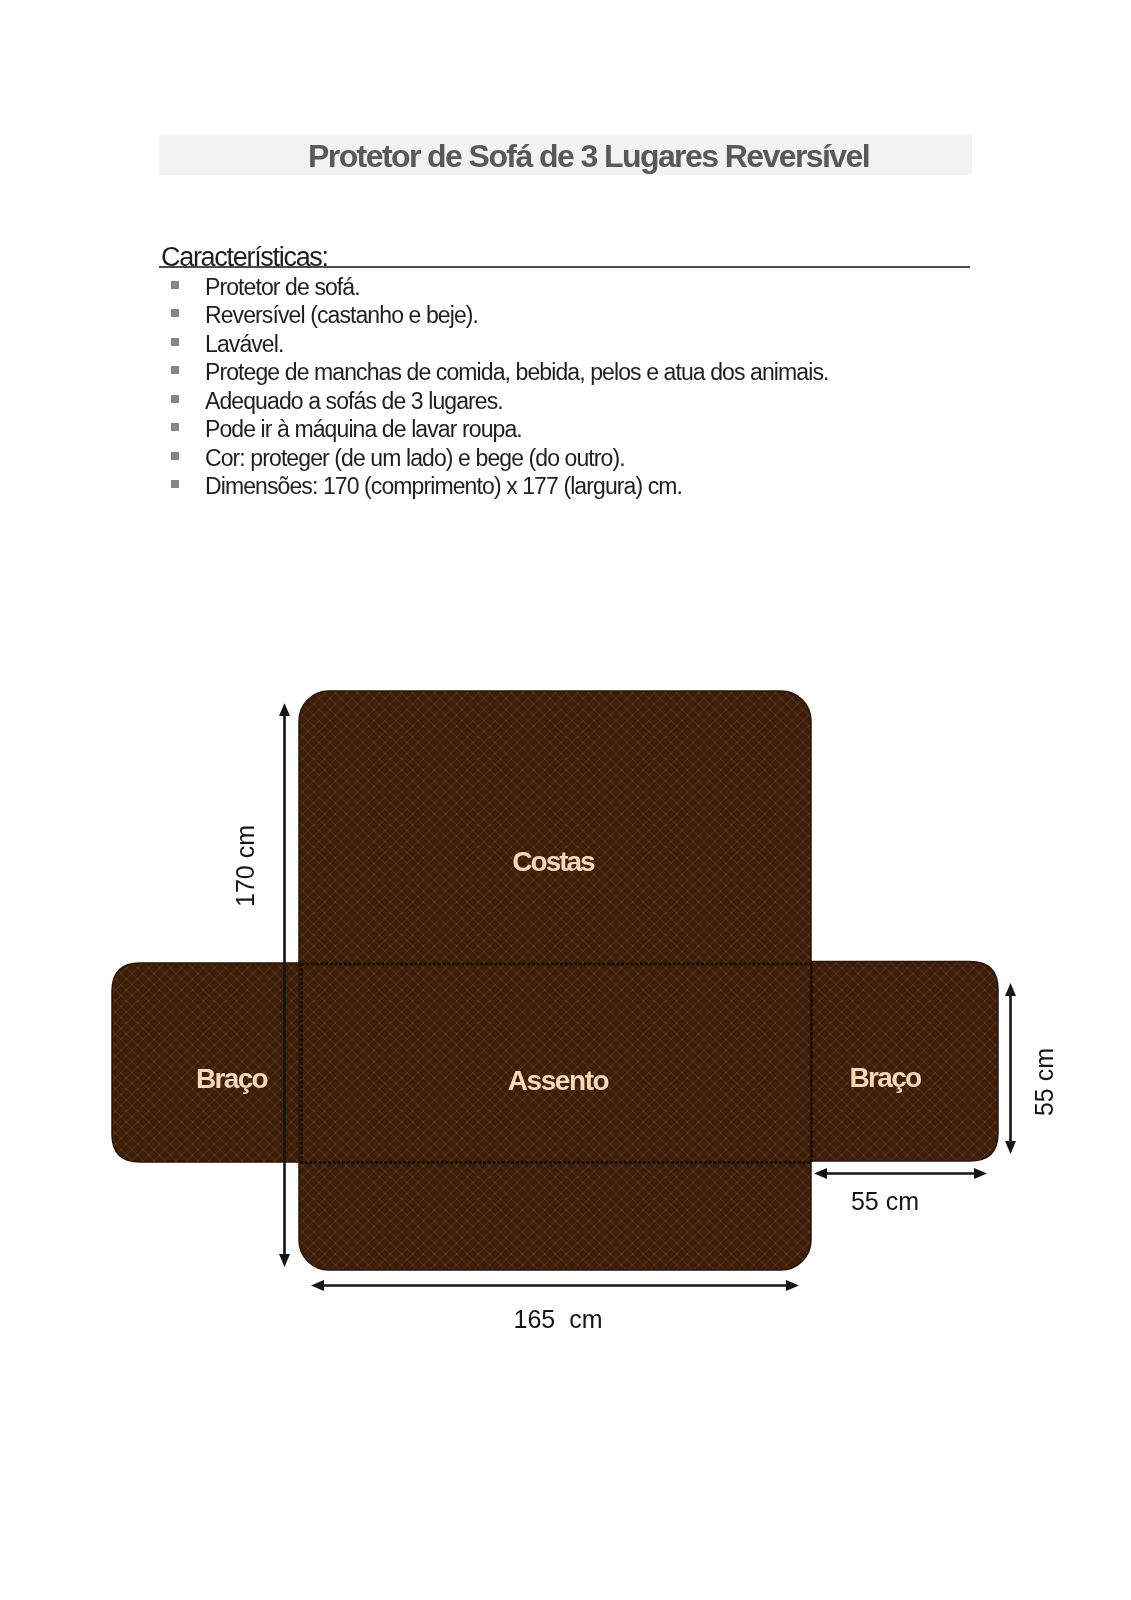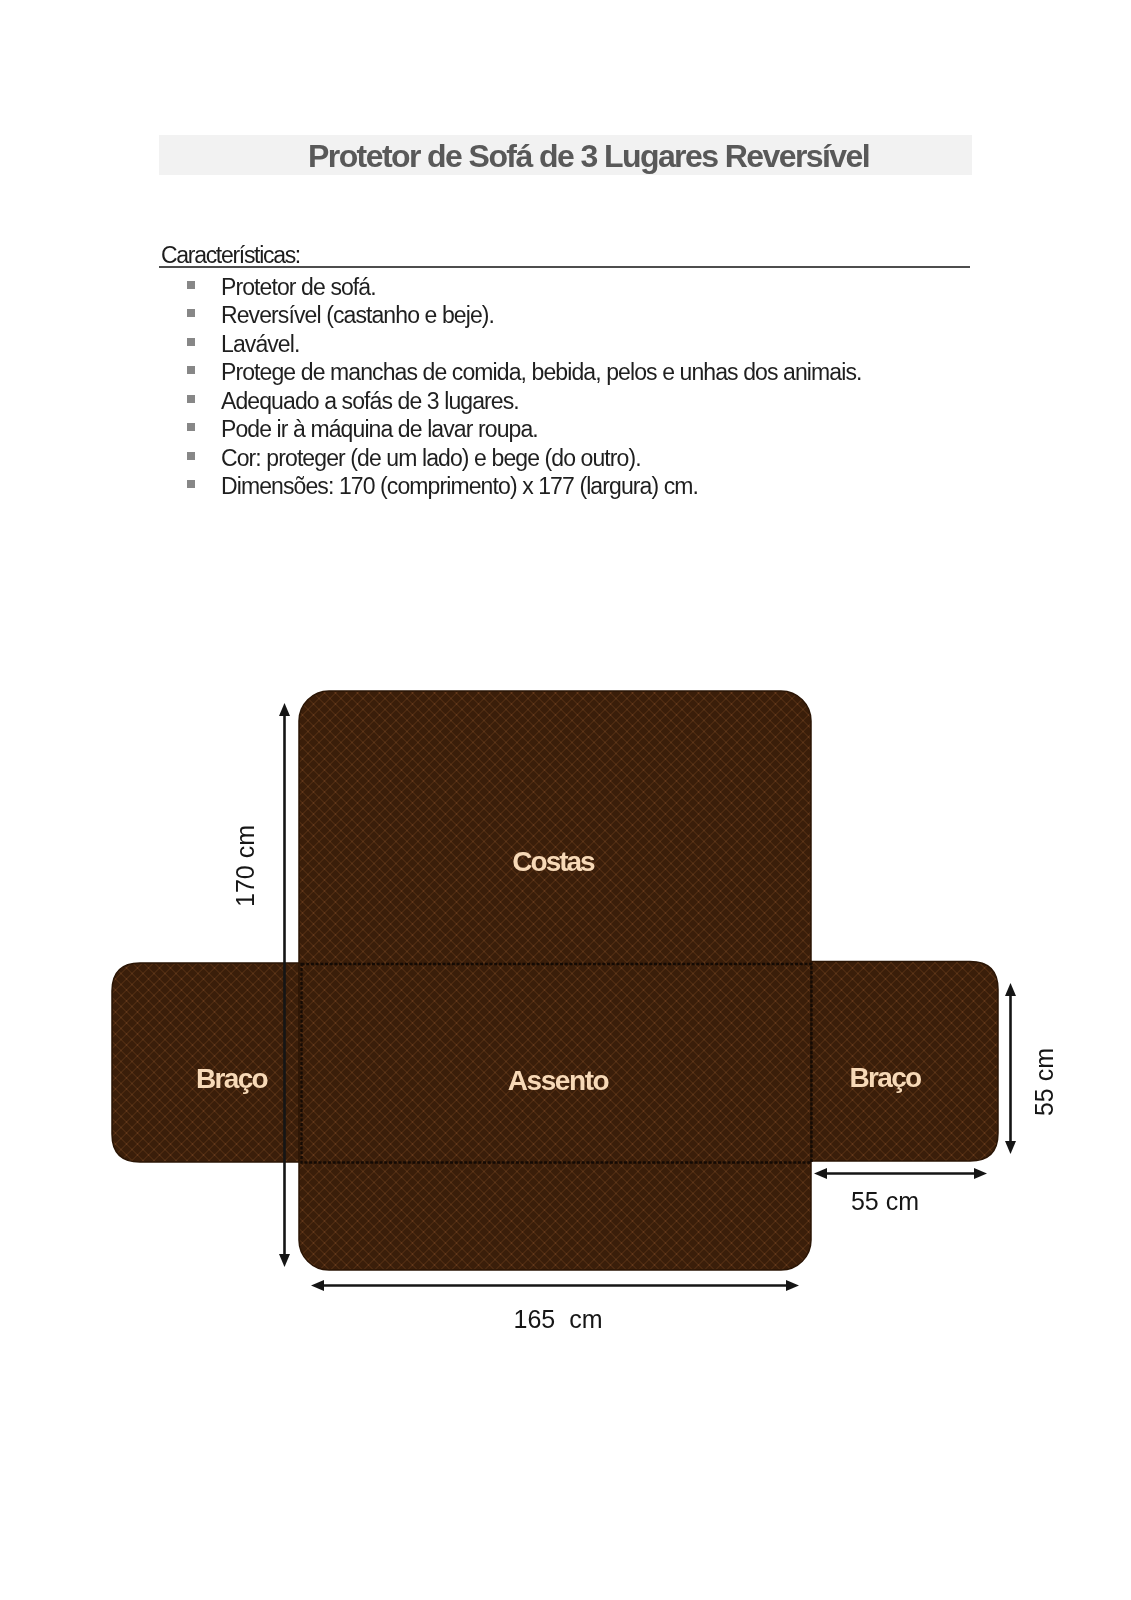--- a/index.html
+++ b/index.html
@@ -1,43 +1,43 @@
 <!DOCTYPE html>
 <html><head>
 <meta charset="utf-8">
 <style>
   html,body{margin:0;padding:0;background:#ffffff;}
   #page{position:relative;width:1131px;height:1600px;background:#ffffff;overflow:hidden;
         font-family:"Liberation Sans",sans-serif;}
   .abs{position:absolute;}
   #titlebar{left:159px;top:135px;width:813px;height:40px;background:#f2f2f2;}
   #title{left:308px;top:138px;font-size:32px;font-weight:bold;color:#595959;letter-spacing:-1.58px;white-space:nowrap;}
-  #carac{left:161px;top:242px;font-size:23px;color:#1d1d1d;letter-spacing:-1.3px;}
+  #carac{left:161px;top:242px;font-size:27px;color:#1d1d1d;letter-spacing:-1.3px;}
   #rule{left:159px;top:266px;width:811px;height:2px;background:#4d4d4d;}
-  #list{left:186px;top:273px;width:820px;font-size:23px;line-height:28.45px;color:#1f1f1f;letter-spacing:-0.9px;}
+  #list{left:170px;top:273px;width:820px;font-size:23px;line-height:28.45px;color:#1f1f1f;letter-spacing:-0.9px;}
   #list div{position:relative;padding-left:35px;white-space:nowrap;}
   #list div:before{content:"";position:absolute;left:1px;top:8px;width:8px;height:8px;background:#878787;}
 </style>
 </head>
 <body>
 <div id="page">
 
   <div class="abs" id="titlebar"></div>
 
   <div class="abs" id="title">Protetor de Sofá de 3 Lugares Reversível</div>
 
   <div class="abs" id="carac">Características:</div>
 
   <div class="abs" id="rule"></div>
 
   <div class="abs" id="list">
     <div>Protetor de sofá.</div>
     <div>Reversível (castanho e beje).</div>
     <div>Lavável.</div>
-    <div>Protege de manchas de comida, bebida, pelos e unhas dos animais.</div>
+    <div>Protege de manchas de comida, bebida, pelos e atua dos animais.</div>
     <div>Adequado a sofás de 3 lugares.</div>
     <div>Pode ir à máquina de lavar roupa.</div>
     <div>Cor: proteger (de um lado) e bege (do outro).</div>
     <div>Dimensões: 170 (comprimento) x 177 (largura) cm.</div>
   </div>
 
   <svg class="abs" style="left:0;top:0;" width="1131" height="1600" viewBox="0 0 1131 1600">
     <defs>
       <pattern id="tx" width="11" height="11" patternUnits="userSpaceOnUse">
         <rect width="11" height="11" fill="#3a1e0a"></rect>

